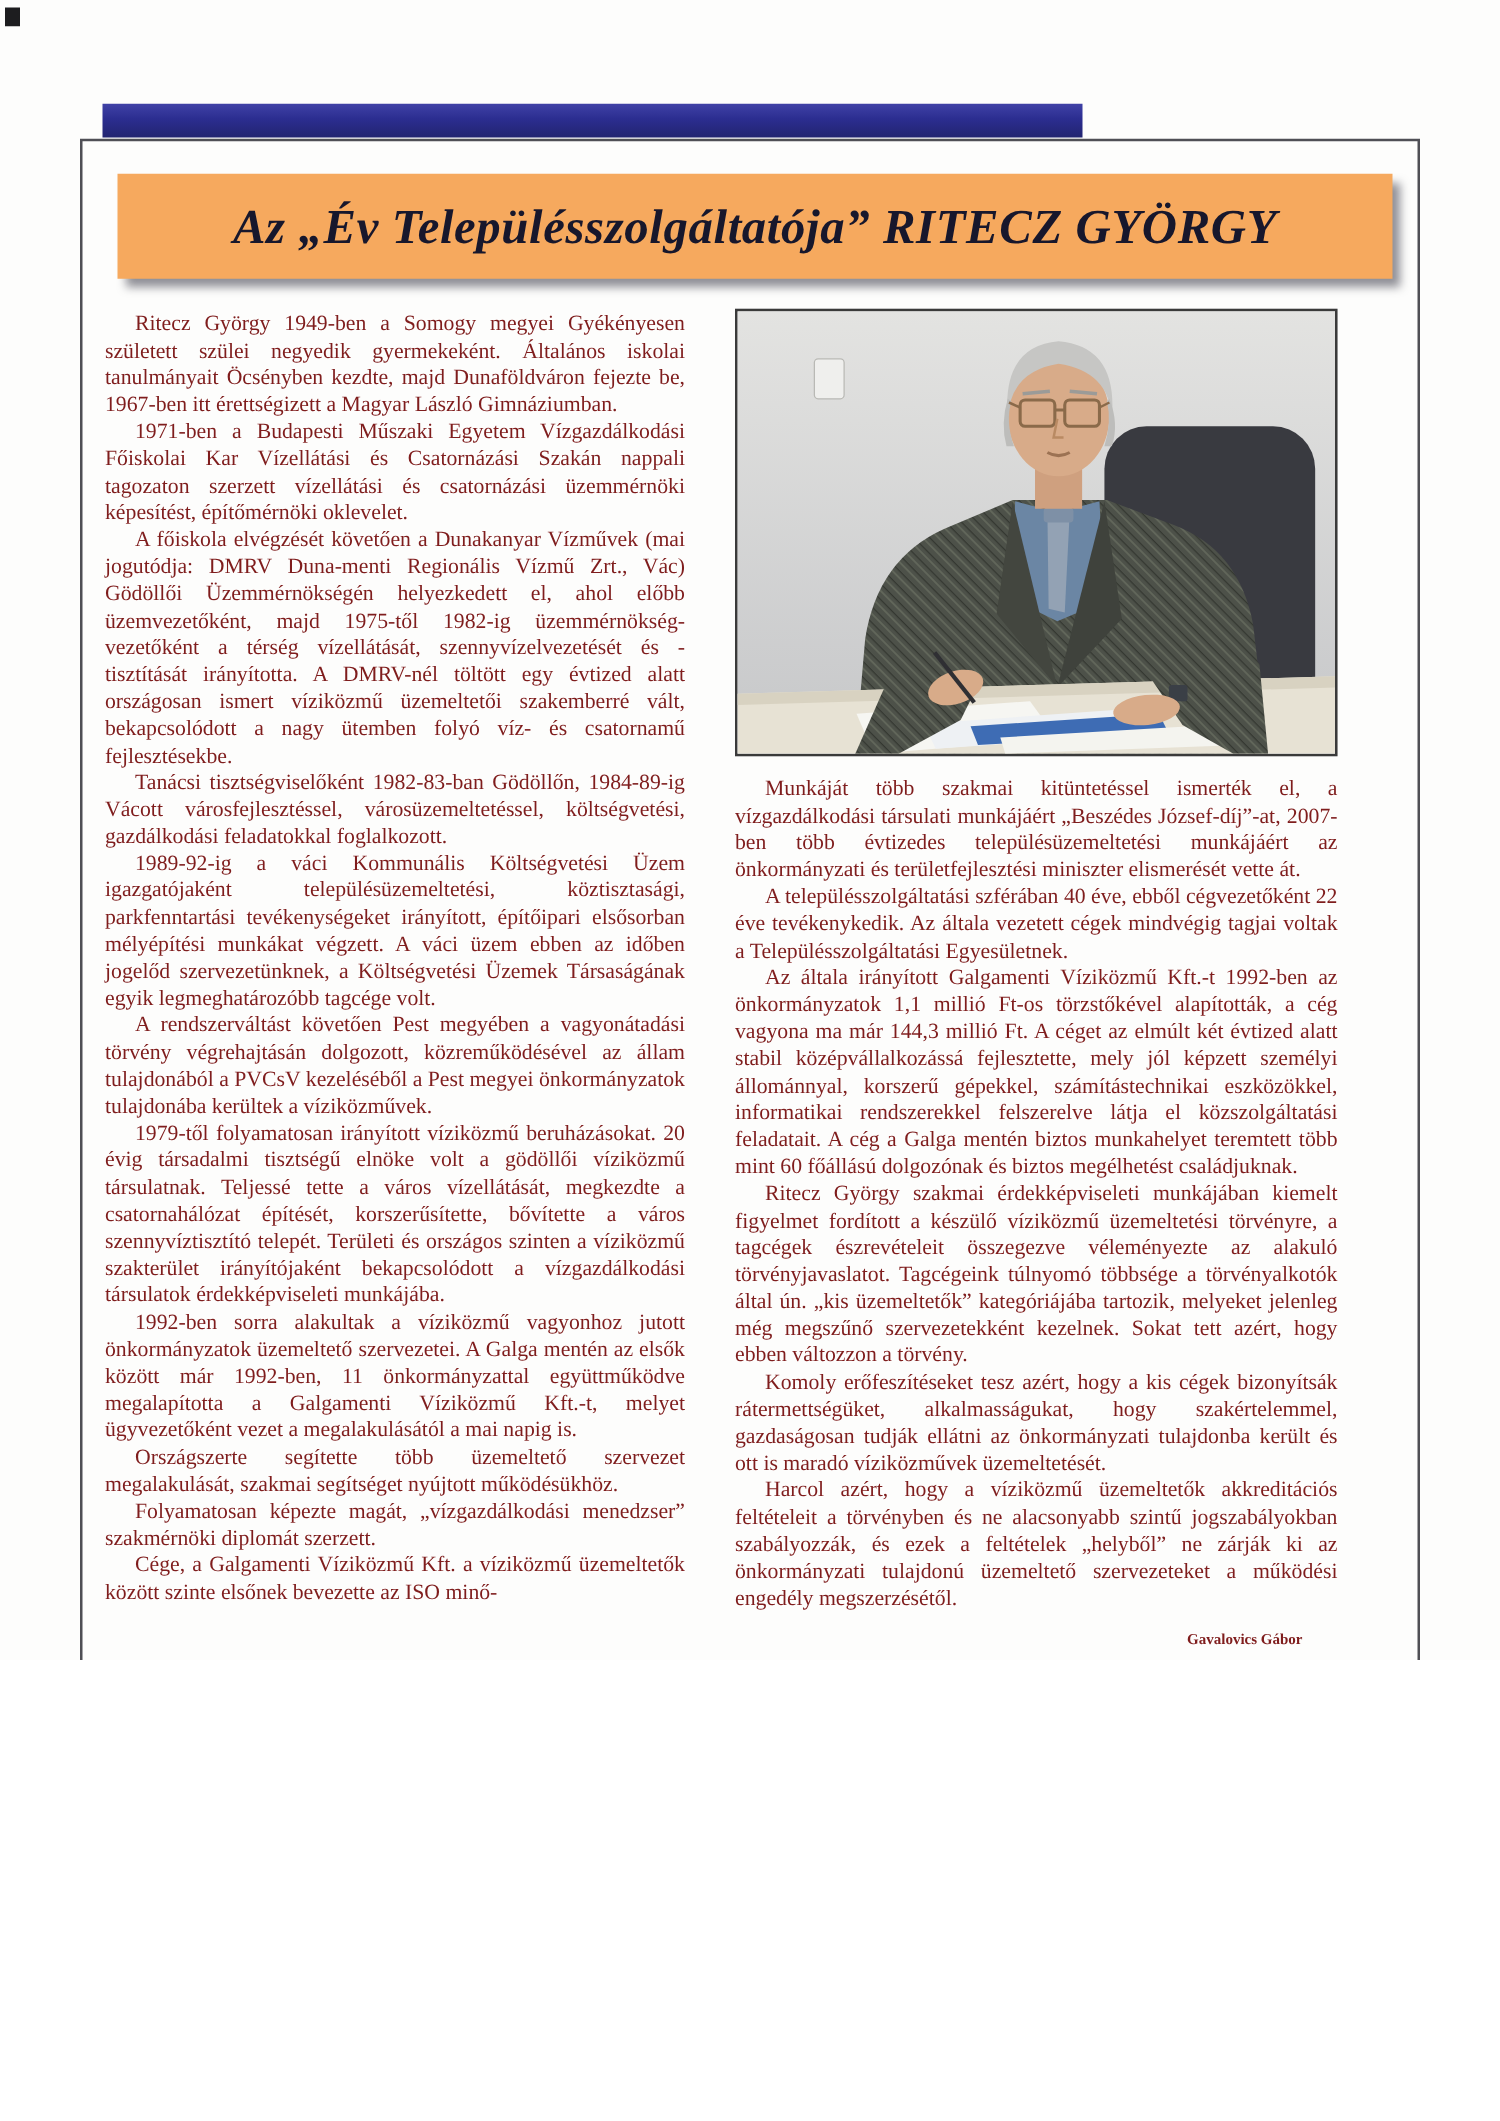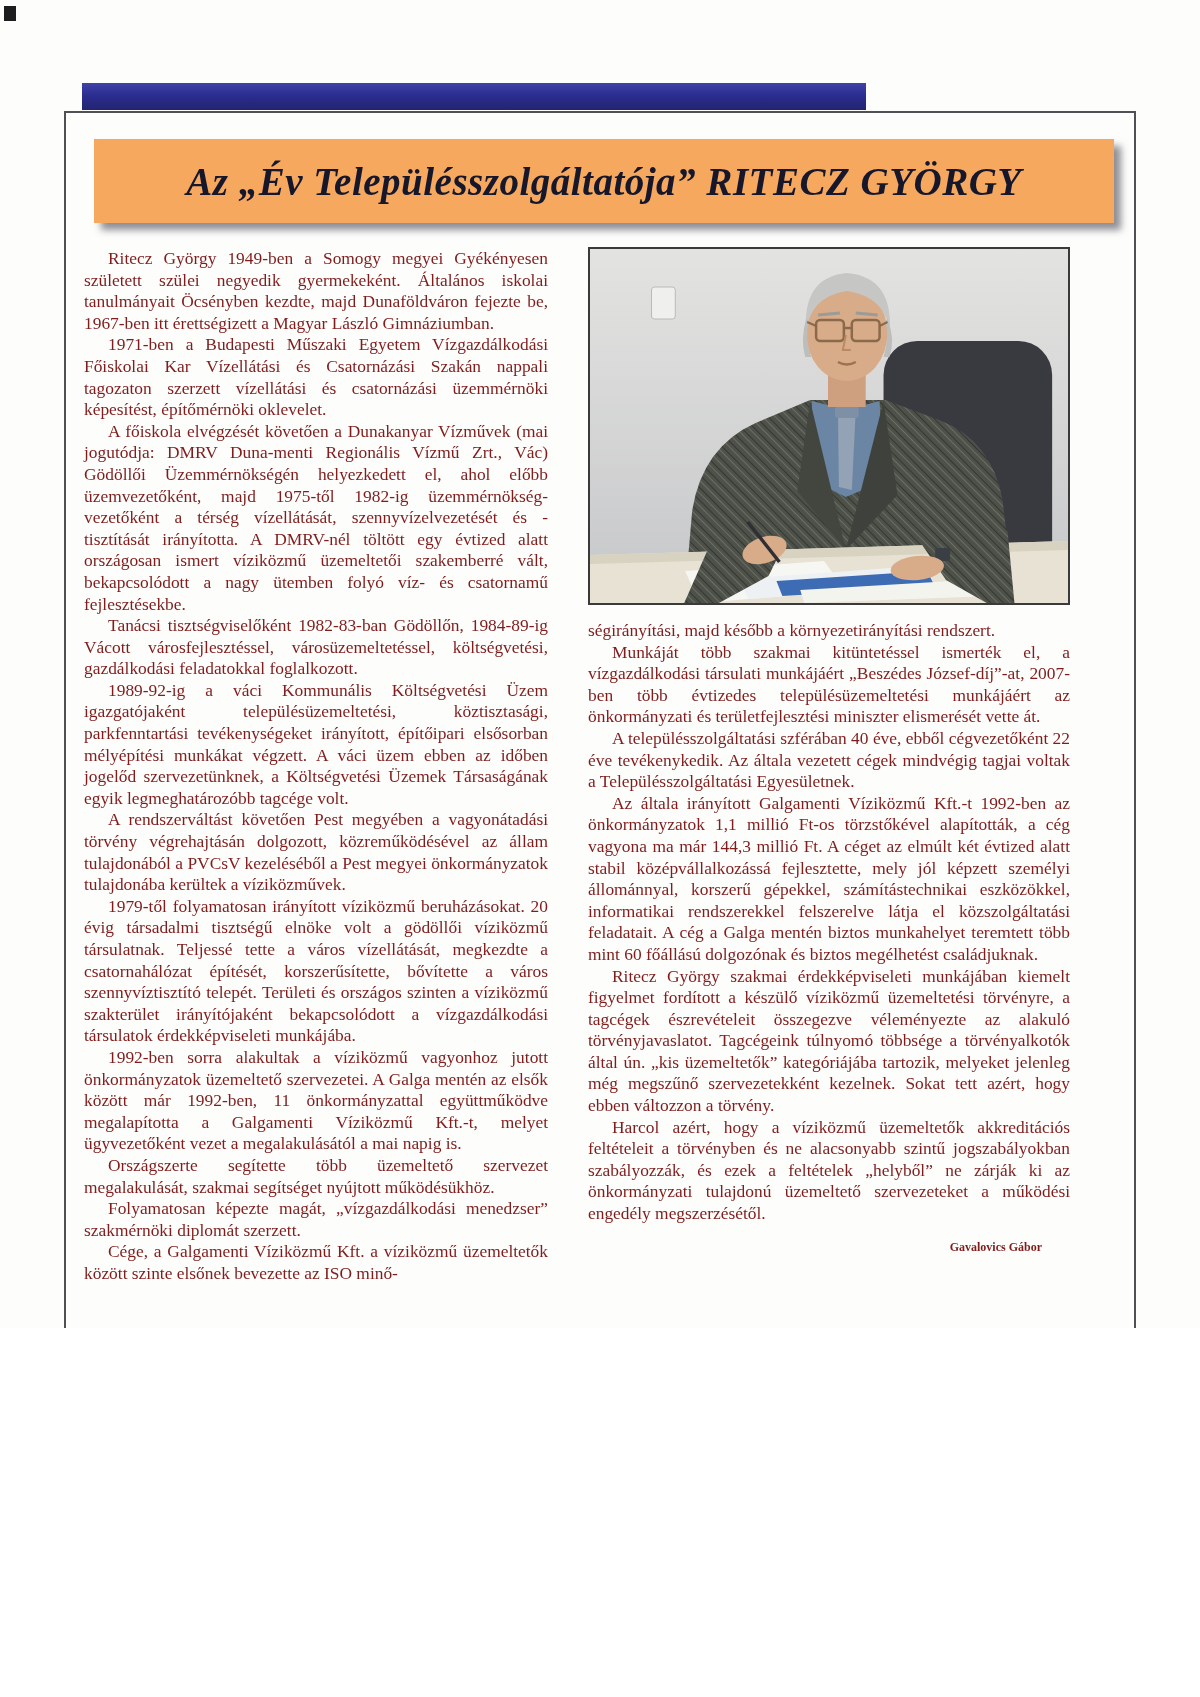--- a/index.html
+++ b/index.html
@@ -130,25 +130,25 @@
       <path d="M95 354 L119 300 Q136 276 161 281 L197 293 L180 327 L130 354 Z" fill="url(#tweed)"></path>
       <ellipse cx="176" cy="301" rx="23" ry="13" fill="#d8ab89" transform="rotate(-18 176 301)"></ellipse>
       <line x1="159" y1="273" x2="191" y2="313" stroke="#2f2f33" stroke-width="3.5"></line>
       <path d="M428 354 L421 282 Q400 260 369 272 L335 296 L359 331 L400 354 Z" fill="url(#tweed)"></path>
       <rect x="348" y="299" width="15" height="13" rx="2" fill="#3a3f46"></rect>
       <ellipse cx="330" cy="319" rx="27" ry="12" fill="#d8ab89" transform="rotate(-6 330 319)"></ellipse>
     </svg>
   </div>
 
   <div class="col col-right">
-    <p class="cont">ségirányítási, majd később a környezetirányítási rendszert.</p>
     <p>Munkáját több szakmai kitüntetéssel ismerték el, a vízgazdálkodási társulati munkájáért „Beszédes József-díj”-at, 2007-ben több évtizedes településüzemeltetési munkájáért az önkormányzati és területfejlesztési miniszter elismerését vette át.</p>
     <p>A településszolgáltatási szférában 40 éve, ebből cégvezetőként 22 éve tevékenykedik. Az általa vezetett cégek mindvégig tagjai voltak a Településszolgáltatási Egyesületnek.</p>
     <p>Az általa irányított Galgamenti Víziközmű Kft.-t 1992-ben az önkormányzatok 1,1 millió Ft-os törzstőkével alapították, a cég vagyona ma már 144,3 millió Ft. A céget az elmúlt két évtized alatt stabil középvállalkozássá fejlesztette, mely jól képzett személyi állománnyal, korszerű gépekkel, számítástechnikai eszközökkel, informatikai rendszerekkel felszerelve látja el közszolgáltatási feladatait. A cég a Galga mentén biztos munkahelyet teremtett több mint 60 főállású dolgozónak és biztos megélhetést családjuknak.</p>
     <p>Ritecz György szakmai érdekképviseleti munkájában kiemelt figyelmet fordított a készülő víziközmű üzemeltetési törvényre, a tagcégek észrevételeit összegezve véleményezte az alakuló törvényjavaslatot. Tagcégeink túlnyomó többsége a törvényalkotók által ún. „kis üzemeltetők” kategóriájába tartozik, melyeket jelenleg még megszűnő szervezetekként kezelnek. Sokat tett azért, hogy ebben változzon a törvény.</p>
+    <p>Komoly erőfeszítéseket tesz azért, hogy a kis cégek bizonyítsák rátermettségüket, alkalmasságukat, hogy szakértelemmel, gazdaságosan tudják ellátni az önkormányzati tulajdonba került és ott is maradó víziközművek üzemeltetését.</p>
     <p>Harcol azért, hogy a víziközmű üzemeltetők akkreditációs feltételeit a törvényben és ne alacsonyabb szintű jogszabályokban szabályozzák, és ezek a feltételek „helyből” ne zárják ki az önkormányzati tulajdonú üzemeltető szervezeteket a működési engedély megszerzésétől.</p>
     <div class="signature">Gavalovics Gábor</div>
   </div>
 
   <div class="ghost-text"></div>
   <div class="bottom-bar"></div>
 
   <div class="page-num">
     <span>15</span>
   </div>

